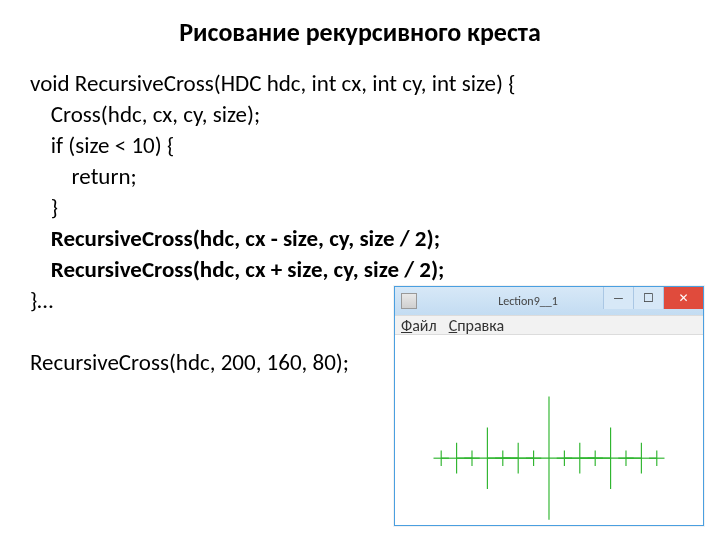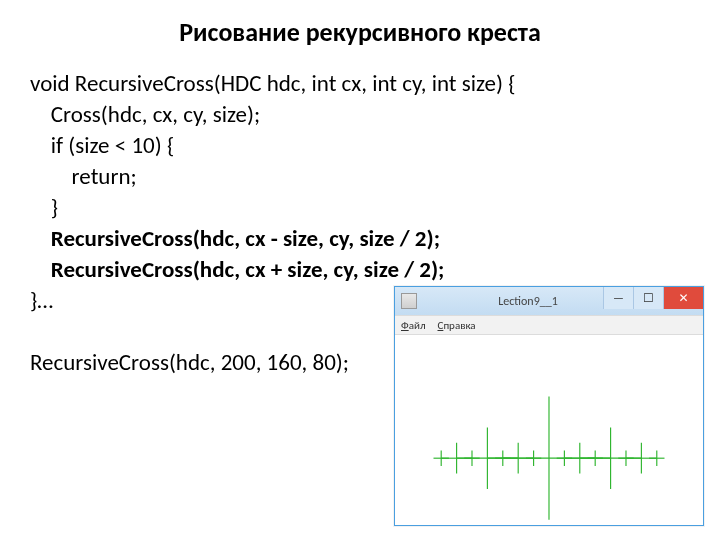--- a/index.html
+++ b/index.html
@@ -88,21 +88,21 @@
     color: #fff;
     width: 40px;
   }
   .menubar {
     height: 20px;
     background: #f2f2f2;
     border-top: 1px solid #dcdcdc;
     border-bottom: 1px solid #dcdcdc;
     display: flex;
     align-items: center;
-    font-size: 11px;
+    font-size: 16px;
     color: #333;
     gap: 12px;
     padding: 0 6px;
   }
   .menu-item { cursor: default; }
   .menu-item .ul { text-decoration: underline; }
   .canvas {
     height: 190px;
     background: #fff;
     position: relative;

